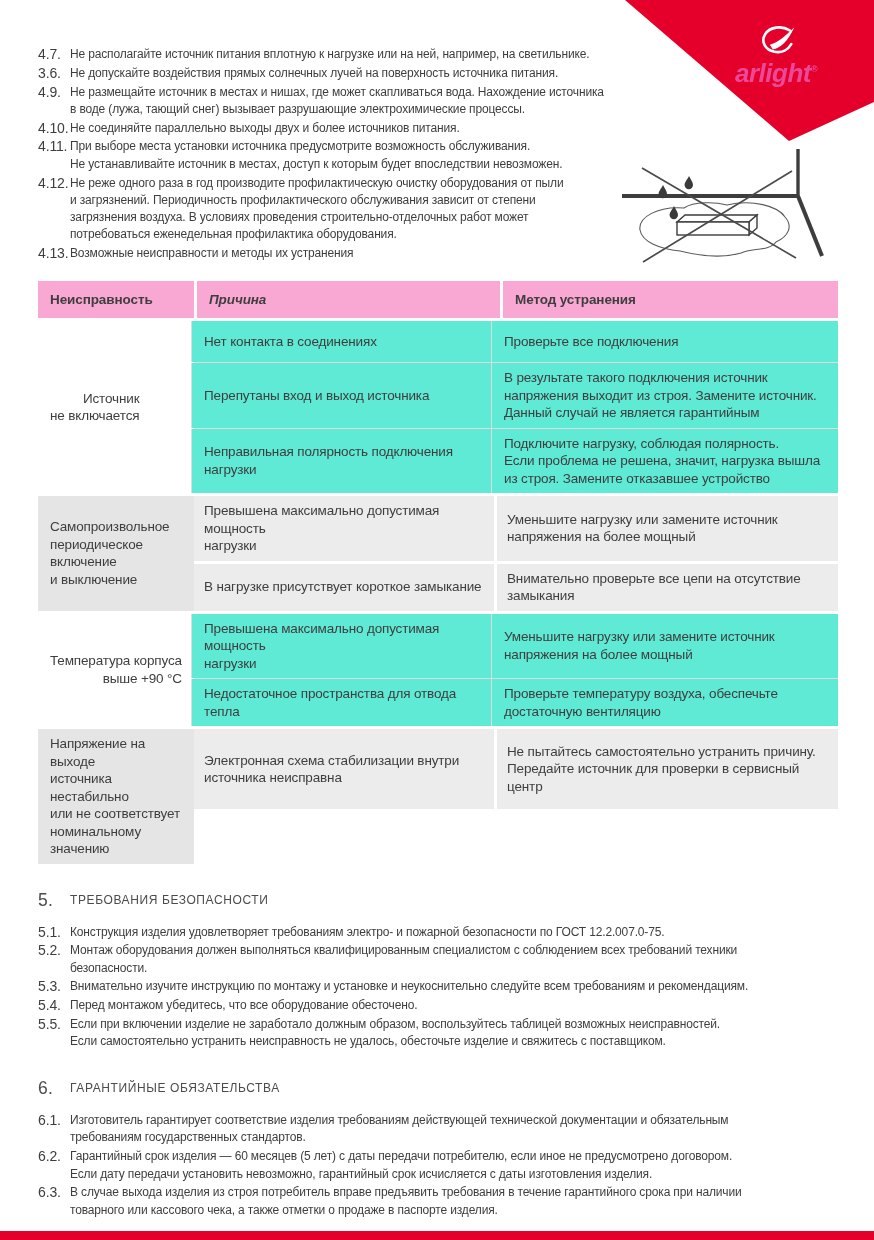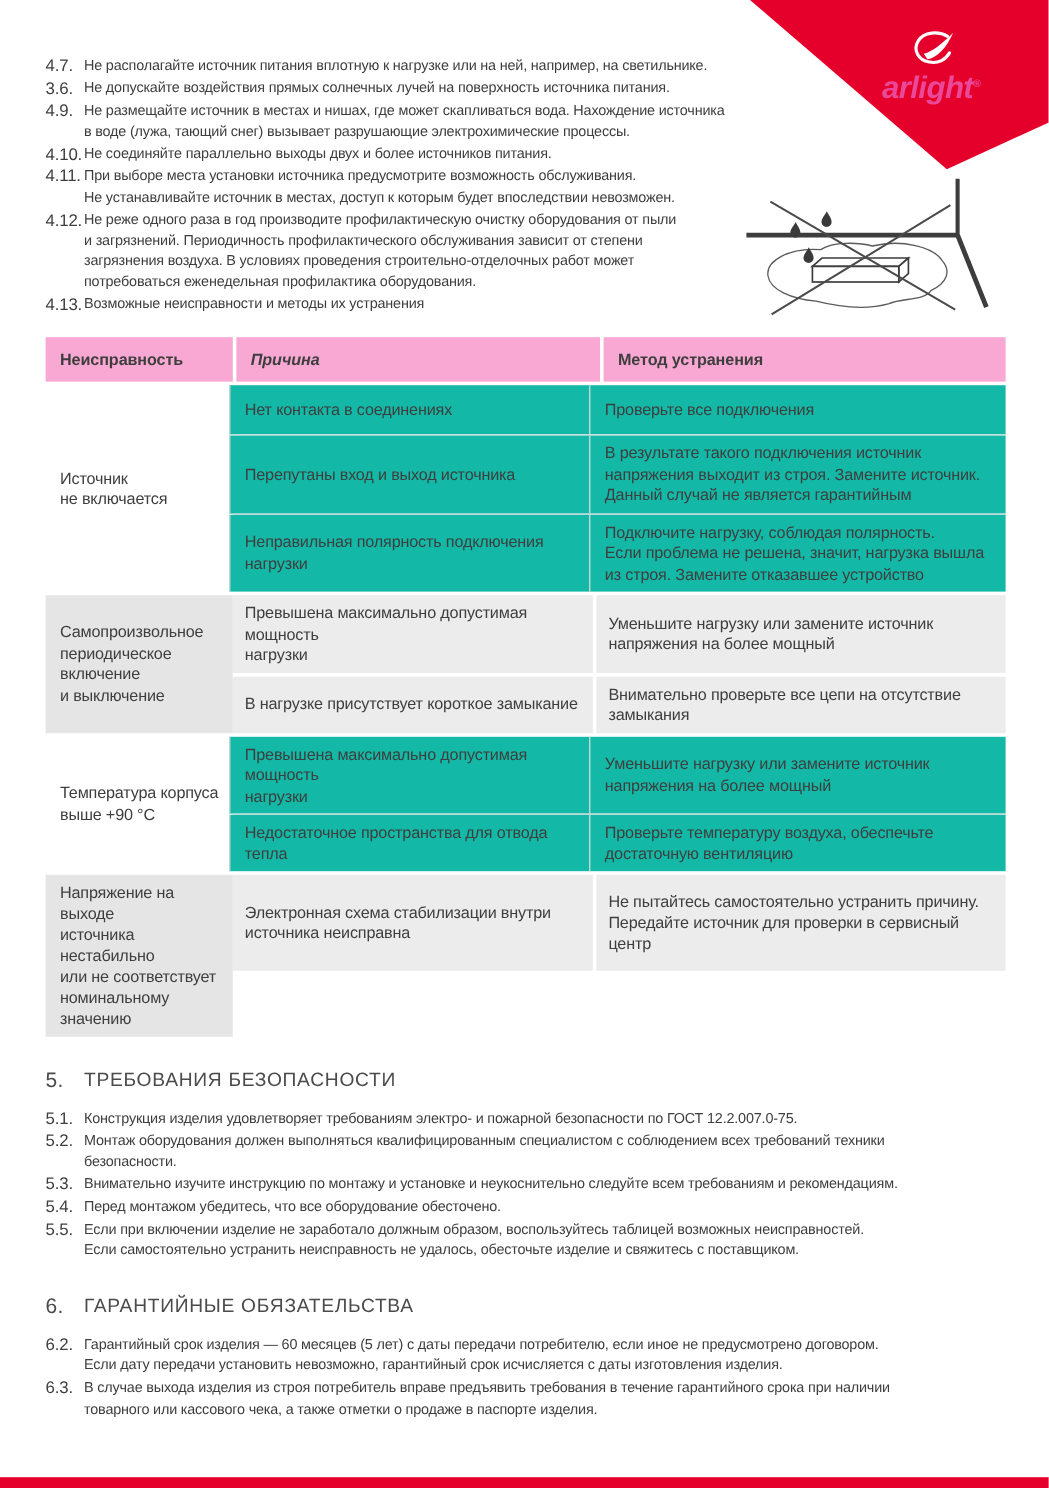--- a/index.html
+++ b/index.html
@@ -21,31 +21,31 @@
   .th.c2{flex:0 0 279px;font-style:italic;}
   .th.c3{flex:1;}
   .tgroup{display:flex;margin-top:3px;}
   .tgroup:first-of-type{margin-top:0;}
   .fault{flex:0 0 156px;display:flex;align-items:center;padding:6px 10px 6px 12px;box-sizing:border-box;white-space:pre-line;line-height:17.5px;letter-spacing:-0.15px;}
   .rows{flex:1;display:flex;flex-direction:column;}
   .trow{display:flex;gap:3px;}
   .cell{display:flex;align-items:center;padding:6px 10px;box-sizing:border-box;white-space:pre-line;line-height:17.5px;letter-spacing:-0.15px;}
   .cause{flex:0 0 300px;}
   .method{flex:1;}
-  .g-white .fault{background:#ffffff;}
-  .g-white .cell{background:#14b8a6;border-left:1px solid #dcdcdc;margin-left:-3px;padding-left:12px;}
+  .g-white .fault{background:#ffffff;text-align:right;}
+  .g-white .cell{background:#5eead4;border-left:1px solid #dcdcdc;margin-left:-3px;padding-left:12px;}
   .g-white .trow + .trow{border-top:1px solid #dcdcdc;}
   .g-gray .fault{background:#e5e5e5;}
   .g-gray .cell{background:#ececec;}
   .g-gray .trow + .trow{border-top:3px solid #ffffff;}
 
   
   .sec-head{display:flex;margin-top:26px;margin-bottom:13px;}
   .sec-head .num{flex:0 0 32px;font-size:17.5px;line-height:21px;color:#4b4b4b;letter-spacing:0.2px;}
-  .sec-head .title{font-size:16px;line-height:21px;color:#4b4b4b;letter-spacing:0.6px;}
+  .sec-head .title{font-size:12px;line-height:21px;color:#4b4b4b;letter-spacing:0.6px;}
 
   
   .corner{position:absolute;left:620px;top:0;width:254px;height:141px;pointer-events:none;}
   .logo-emblem{position:absolute;left:756px;top:24px;width:46px;height:34px;}
   .wordmark{position:absolute;left:735px;top:58px;width:110px;color:#ec4899;font-size:26px;font-weight:bold;font-style:italic;letter-spacing:-0.5px;}
   .wordmark sup{font-size:9px;font-style:normal;}
 
   
   .illus{position:absolute;left:600px;top:135px;width:274px;height:135px;}
 
@@ -237,20 +237,25 @@
 Если самостоятельно устранить неисправность не удалось, обесточьте изделие и свяжитесь с поставщиком.</span>
         </div>
     </div>
 
     <div class="sec-head">
       <span class="num">6.</span>
       <span class="title">ГАРАНТИЙНЫЕ ОБЯЗАТЕЛЬСТВА</span>
     </div>
     <div class="nlist">
       <div class="li">
+          <span class="num">6.1.</span>
+          <span class="txt">Изготовитель гарантирует соответствие изделия требованиям действующей технической документации и обязательным
+требованиям государственных стандартов.</span>
+        </div>
+      <div class="li">
           <span class="num">6.2.</span>
           <span class="txt">Гарантийный срок изделия — 60 месяцев (5 лет) с даты передачи потребителю, если иное не предусмотрено договором.
 Если дату передачи установить невозможно, гарантийный срок исчисляется с даты изготовления изделия.</span>
         </div>
       <div class="li">
           <span class="num">6.3.</span>
           <span class="txt">В случае выхода изделия из строя потребитель вправе предъявить требования в течение гарантийного срока при наличии
 товарного или кассового чека, а также отметки о продаже в паспорте изделия.</span>
         </div>
 

